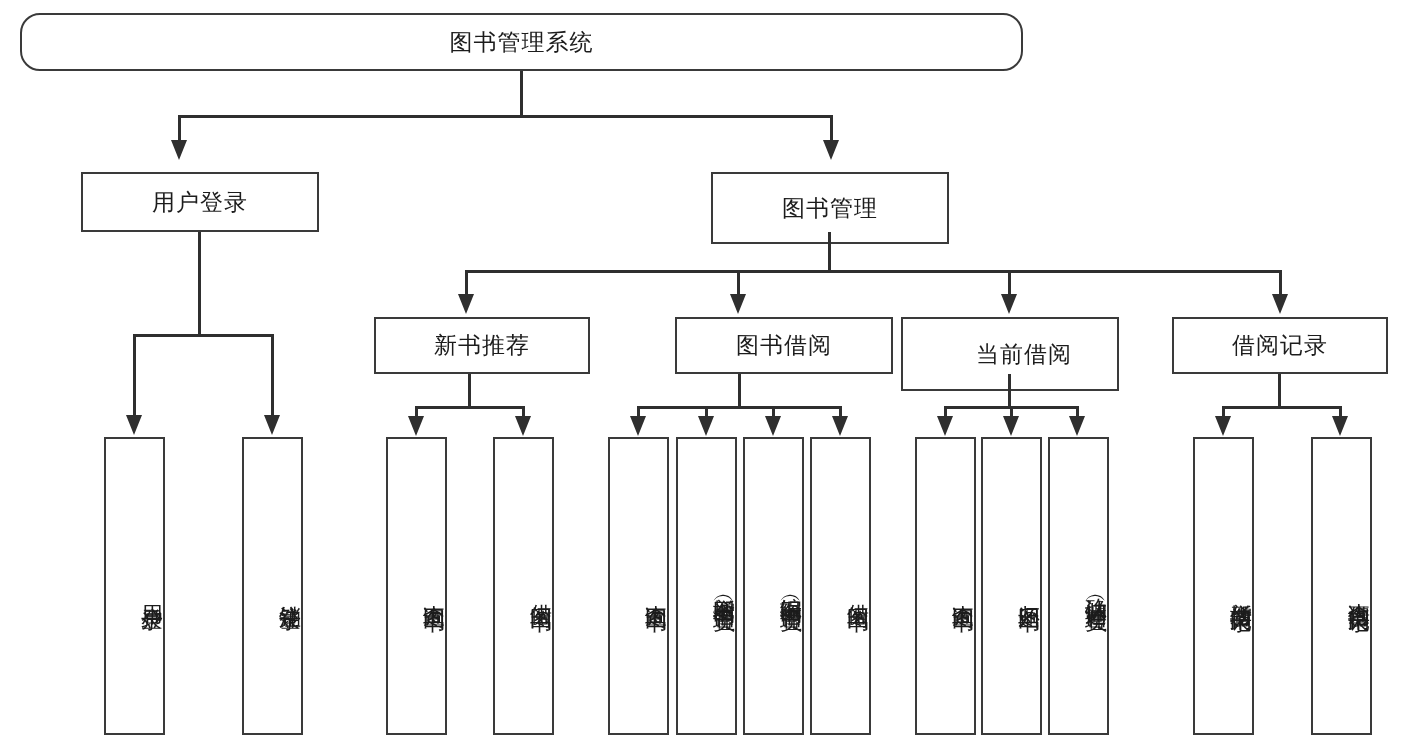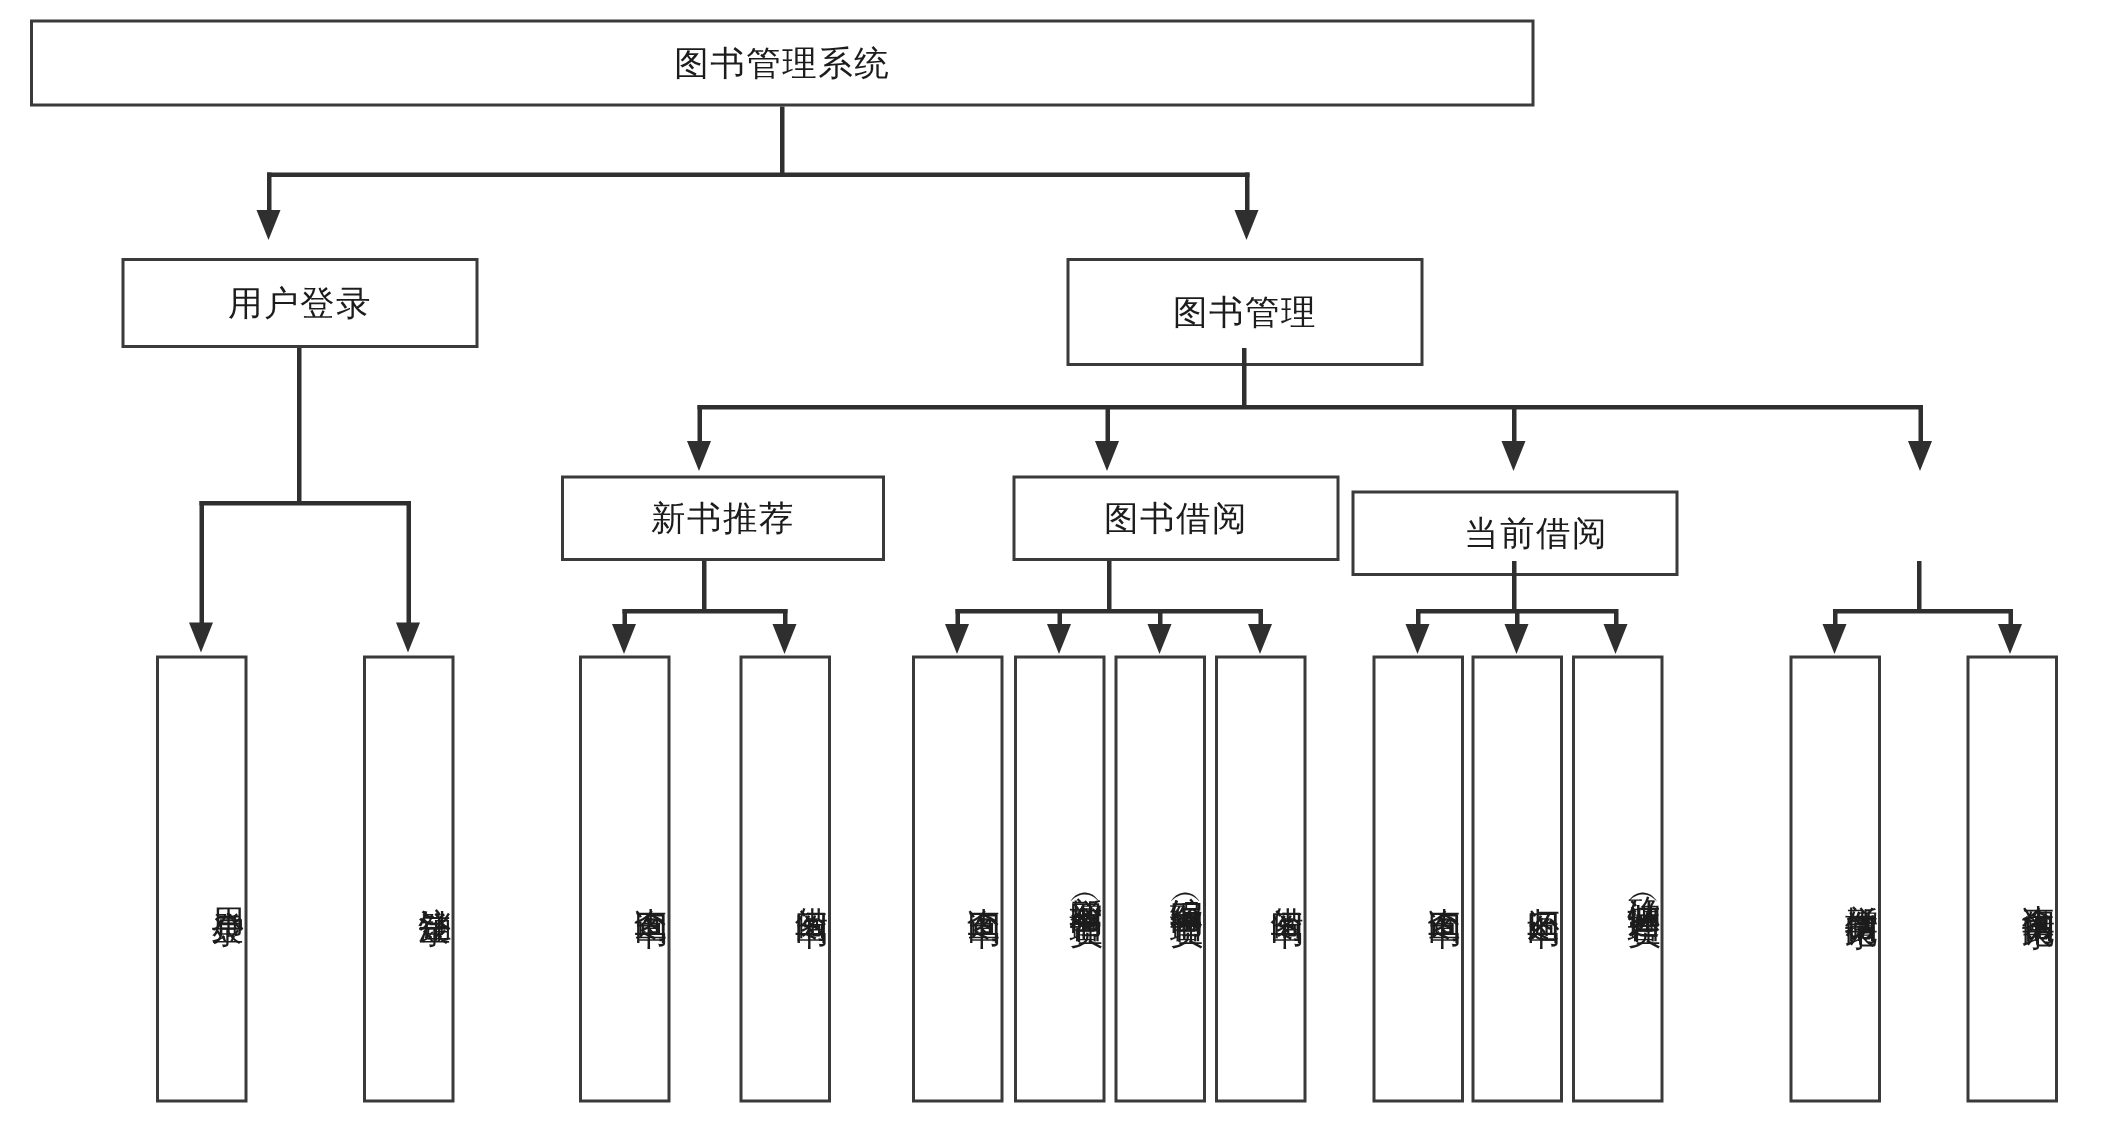--- a/index.html
+++ b/index.html
@@ -69,21 +69,21 @@
     letter-spacing: 1px;
     white-space: nowrap;
     user-select: none;
   }
 </style>
 </head>
 <body>
 
 <div id="canvas">
 
-  <div class="node horiz" style="left:20px; top:13px; width:1003px; height:58px;">
+  <div class="node horiz" style="left:20px; top:13px; width:1003px; height:58px;border-radius:20px;">
     <span class="node-label">图书管理系统</span>
   </div>
 
   <div class="edge v" style="left:520px; top:71px; width:3px; height:46px;"></div>
 
   <div class="edge h" style="left:178px; top:115px; width:655px; height:3px;"></div>
 
   <div class="edge v" style="left:178px; top:115px; width:3px; height:26px;"></div>
   <div class="arrow" style="left:171px; top:140px;"></div>
   <div class="edge v" style="left:830px; top:115px; width:3px; height:26px;"></div>
@@ -113,22 +113,25 @@
   <div class="arrow" style="left:1001px; top:294px;"></div>
   <div class="edge v" style="left:1279px; top:270px; width:3px; height:26px;"></div>
   <div class="arrow" style="left:1272px; top:294px;"></div>
 
   <div class="node horiz" style="left:374px; top:317px; width:216px; height:57px;">
     <span class="node-label">新书推荐</span>
   </div>
   <div class="node horiz" style="left:631px; top:317px; width:218px; height:57px;margin-left:44px;">
     <span class="node-label">图书借阅</span>
   </div>
-  <div class="node horiz" style="left:901px; top:327px; width:218px; height:57px;padding-left:28px;">
+  <div class="node horiz" style="left:901px; top:317px; width:218px; height:74px;padding-left:28px;">
     <span class="node-label">当前借阅</span>
+  </div>
+  <div class="node horiz" style="left:1172px; top:317px; width:216px; height:57px;">
+    <span class="node-label">借阅记录</span>
   </div>
 
   <div class="edge v" style="left:468px; top:374px; width:3px; height:34px;"></div>
   <div class="edge h" style="left:415px; top:406px; width:110px; height:3px;"></div>
   <div class="edge v" style="left:415px; top:406px; width:3px; height:12px;"></div>
   <div class="arrow" style="left:408px; top:416px;"></div>
   <div class="edge v" style="left:522px; top:406px; width:3px; height:12px;"></div>
   <div class="arrow" style="left:515px; top:416px;"></div>
 
   <div class="edge v" style="left:738px; top:374px; width:3px; height:34px;"></div>

